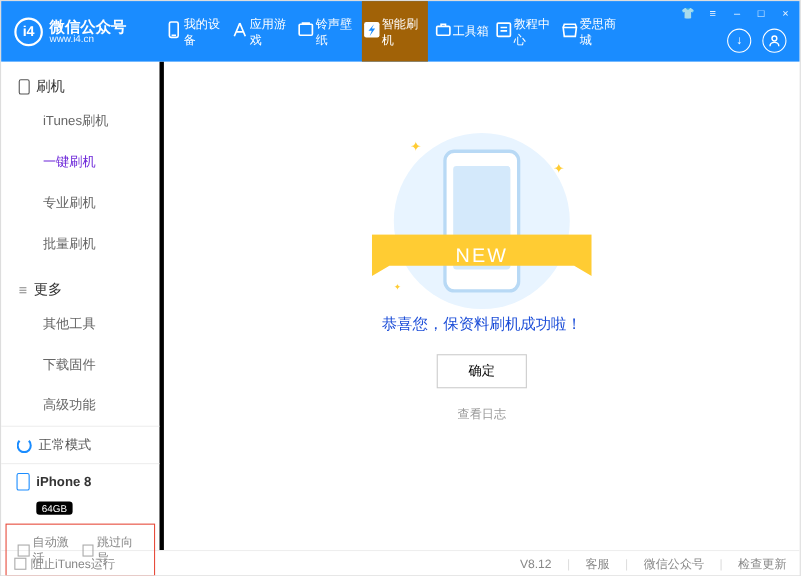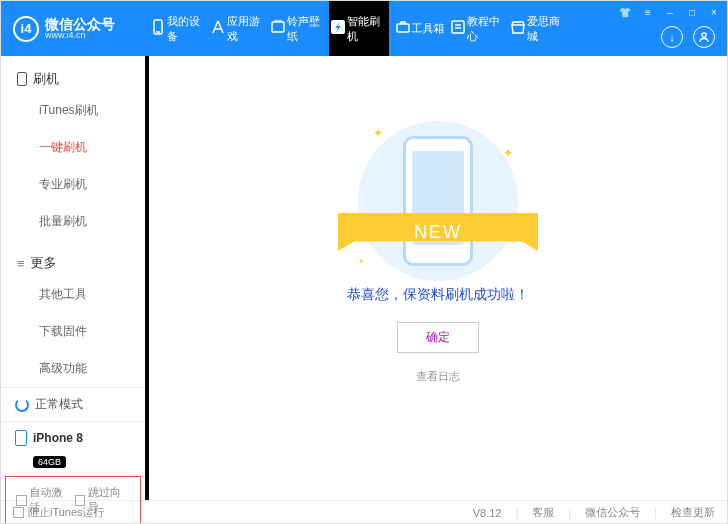--- a/index.html
+++ b/index.html
@@ -4,48 +4,48 @@
 <style>
 *{margin:0;padding:0;box-sizing:border-box;font-family:"Microsoft YaHei",sans-serif}
 body{width:728px;height:524px;overflow:hidden;background:#fff;border:1px solid #ddd}
 .header{height:55px;background:#1a8cff;display:flex;align-items:center;color:#fff;position:relative}
 .logo-area{width:148px;display:flex;align-items:center;padding-left:12px}
 .logo-circle{width:26px;height:26px;border:2px solid #fff;border-radius:50%;display:flex;align-items:center;justify-content:center;font-weight:bold;font-size:13px;margin-right:6px}
 .logo-text{font-size:14px;font-weight:bold;line-height:1}
 .logo-sub{font-size:9px;opacity:.9;line-height:1}
 .nav{display:flex;height:100%}
 .nav-item{width:60px;display:flex;flex-direction:row;align-items:center;justify-content:center;cursor:pointer;font-size:11px}
-.nav-item.active{background:#000000}
+.nav-item.active{background:#a16207}
 .nav-icon{width:18px;height:18px;margin-bottom:4px;display:flex;align-items:center;justify-content:center}
 .win-controls{position:absolute;top:4px;right:6px;display:flex;gap:8px;font-size:10px}
 .win-btn{width:14px;height:14px;display:flex;align-items:center;justify-content:center;cursor:pointer;opacity:.9}
 .header-right{position:absolute;right:12px;bottom:8px;display:flex;gap:10px}
 .circ-btn{width:22px;height:22px;border:1.5px solid #fff;border-radius:50%;display:flex;align-items:center;justify-content:center;cursor:pointer;font-size:11px}
 .body-area{display:flex;height:444px}
 .sidebar{width:148px;border-right:4px solid #000000;display:flex;flex-direction:column;font-size:12px;color:#555}
 .side-section{padding:14px 0 4px 16px;color:#333;font-size:13px;display:flex;align-items:center;gap:6px}
 .side-item{padding:10px 0 10px 38px;cursor:pointer;color:#666}
-.side-item.active{color:#ef4444}
+.side-item.active{color:#6d28d9}
 .side-bottom{margin-top:auto}
 .side-status{padding:8px 14px;border-top:1px solid #eee;display:flex;align-items:center;gap:6px;font-size:12px}
 .spin-icon{width:14px;height:14px;border:2px solid #1a8cff;border-top-color:transparent;border-radius:50%}
 .phone-icon{width:12px;height:16px;border:1.5px solid #1a8cff;border-radius:2px}
 .badge{background:#000000;color:#fff;font-size:9px;padding:1px 5px;border-radius:3px;margin-left:0}
 .checkbox-row{padding:8px 10px;display:flex;gap:3px;font-size:11px;color:#888;border:1.5px solid #e74c3c;margin:0 4px 2px 4px}
 .cb{display:flex;align-items:center;gap:3px;cursor:pointer}
 .cb-box{width:11px;height:11px;border:1px solid #aaa}
 .main{flex:1;display:flex;flex-direction:column;align-items:center;padding-top:60px}
 .illust{width:190px;height:170px;position:relative;display:flex;align-items:center;justify-content:center}
 .big-circle{width:160px;height:160px;background:#e8f4ff;border-radius:50%;position:absolute}
 .phone-img{width:70px;height:130px;background:#fff;border:3px solid #b8d9f5;border-radius:10px;position:relative;z-index:2}
 .phone-img::after{content:"";position:absolute;top:12px;left:6px;right:6px;bottom:18px;background:#d4e9fb;border-radius:3px}
 .ribbon{position:absolute;z-index:3;bottom:35px;left:-5px;right:-5px;height:38px;background:#ffcc33;display:flex;align-items:center;justify-content:center;color:#fff;font-weight:normal;font-size:18px;letter-spacing:2px;clip-path:polygon(0 0,100% 0,100% 100%,92% 75%,8% 75%,0 100%)}
 .star{position:absolute;color:#ffcc33;font-size:12px}
 .success-text{font-size:14px;color:#1d4ed8}
-.ok-btn{margin-top:18px;padding:6px 28px;border:1px solid #ccc;background:#fff;font-size:12px;cursor:pointer;color:#a21caf}
+.ok-btn{margin-top:18px;padding:6px 28px;border:1px solid #ccc;background:#fff;font-size:12px;cursor:pointer;color:#000000}
 .log-link{margin-top:16px;font-size:11px;color:#999;cursor:pointer}
 .footer{height:24px;border-top:1px solid #eee;display:flex;align-items:center;padding:0 12px;font-size:11px;color:#888}
 .footer-left{display:flex;align-items:center;gap:4px;cursor:pointer}
 .footer-right{margin-left:auto;display:flex;gap:14px;align-items:center}
 .sep{color:#ddd}
 svg{display:block}
 </style>
 </head>
 <body>
 

